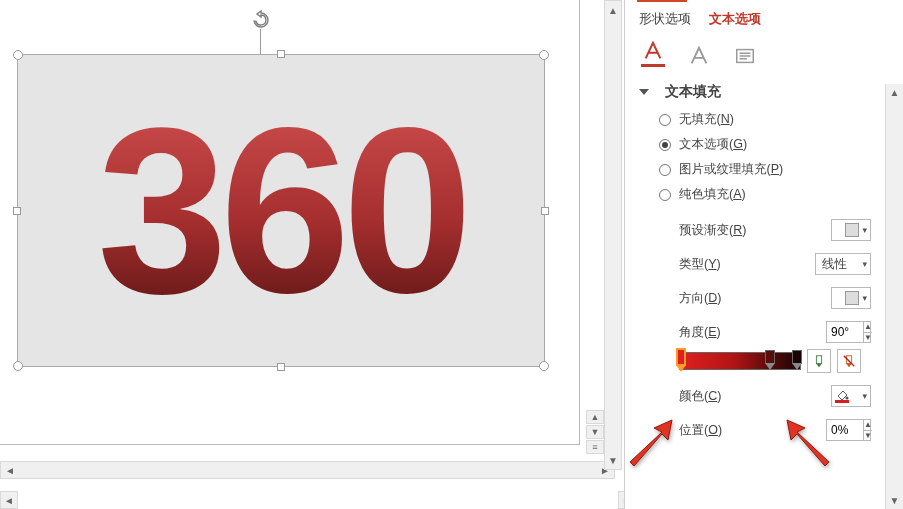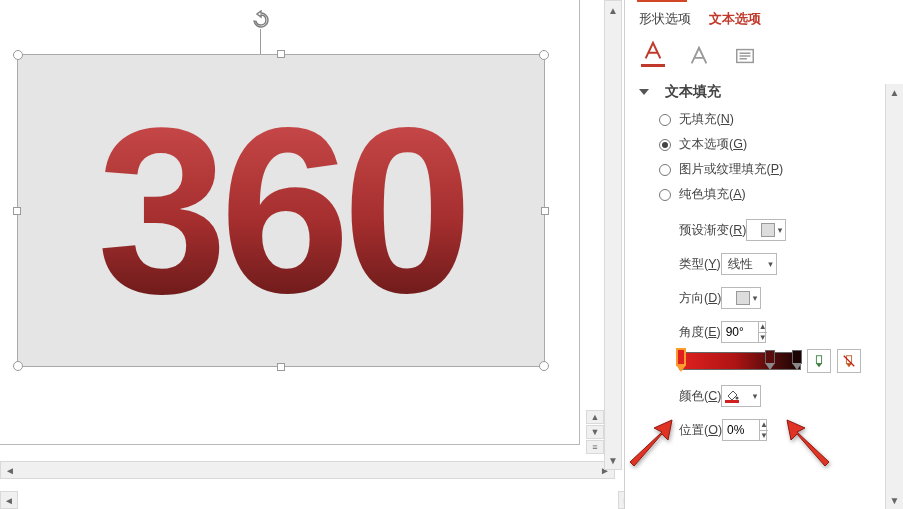--- a/index.html
+++ b/index.html
@@ -215,21 +215,21 @@
     font-size:12.5px;color:#444;
   }
   .radio{
     width:12px;height:12px;border:1px solid #777;border-radius:50%;
     display:flex;align-items:center;justify-content:center;
   }
   .radio.sel::after{content:"";width:6px;height:6px;border-radius:50%;background:#444;}
   .accel{text-decoration:underline;}
 
   .prop-row{
-    display:flex;align-items:center;justify-content:flex-start;
+    display:flex;align-items:center;justify-content:space-between;
     padding: 6px 14px 6px 54px;
     font-size:12.5px;color:#444;
   }
   .prop-row .ctrl{
     display:flex;align-items:center;
   }
   .dropdown-btn{
     width:40px;height:22px;border:1px solid #b9b9b9;background:#fff;
     display:flex;align-items:center;justify-content:flex-end;padding-right:3px;
   }

